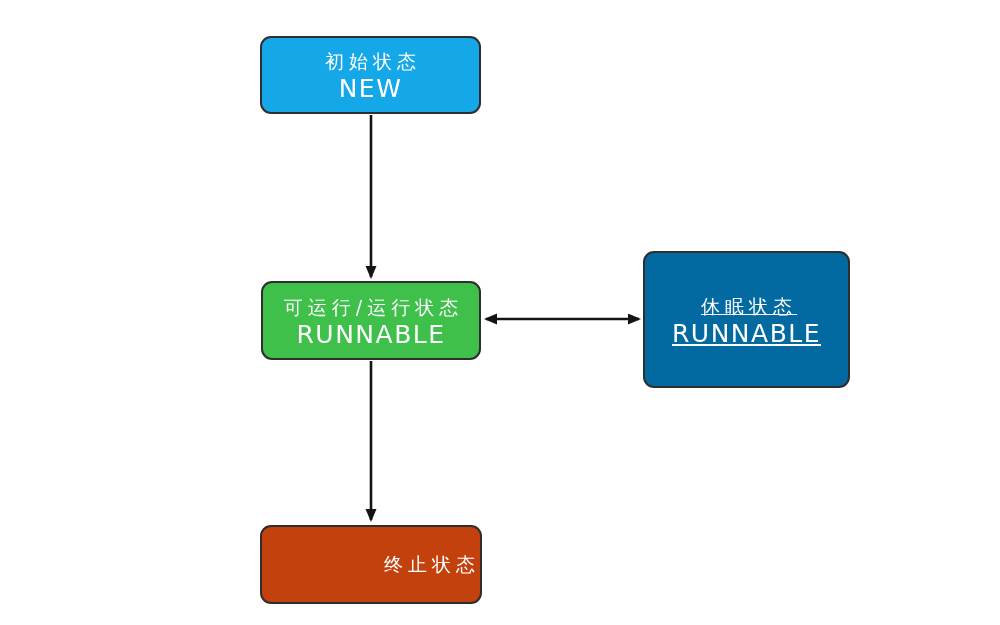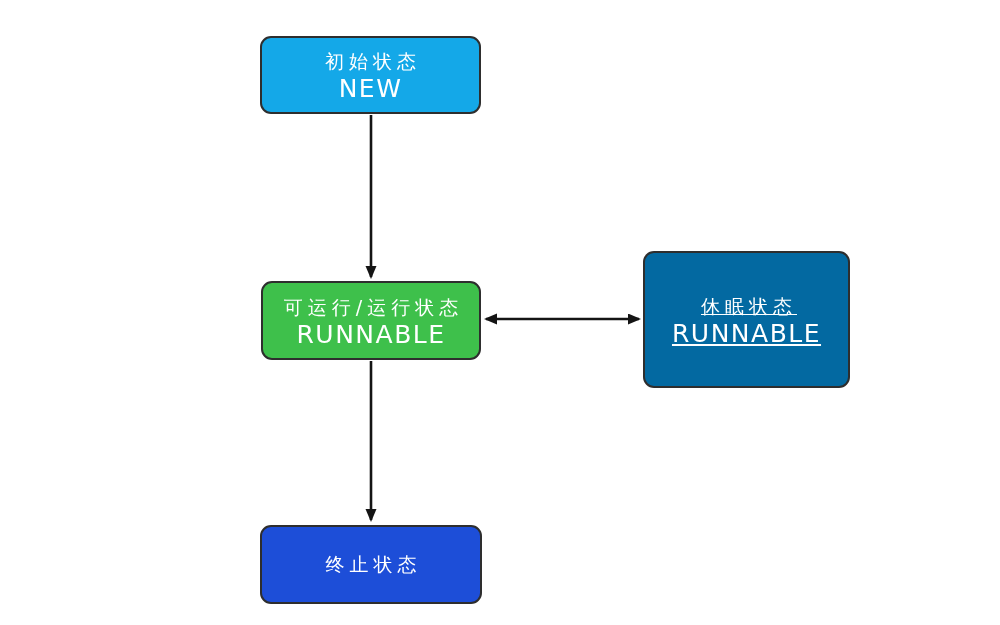--- a/index.html
+++ b/index.html
@@ -75,17 +75,17 @@
   <div class="node" id="node-runnable" style="background: rgb(62, 192, 75);">
     <div class="node-line cjk">可运行/运行状态</div>
     <div class="node-line">RUNNABLE</div>
   </div>
 
   <div class="node" id="node-sleeping" style="background: #0369a1; text-decoration: underline;">
     <div class="node-line cjk">休眠状态</div>
     <div class="node-line">RUNNABLE</div>
   </div>
 
-  <div class="node" id="node-terminated" style="background: #1d4ed8;">
+  <div class="node" id="node-terminated" style="background: #c2410c; align-items: flex-end;">
     <div class="node-line cjk">终止状态</div>
   </div>
 
 </div>
 
 </body></html>

